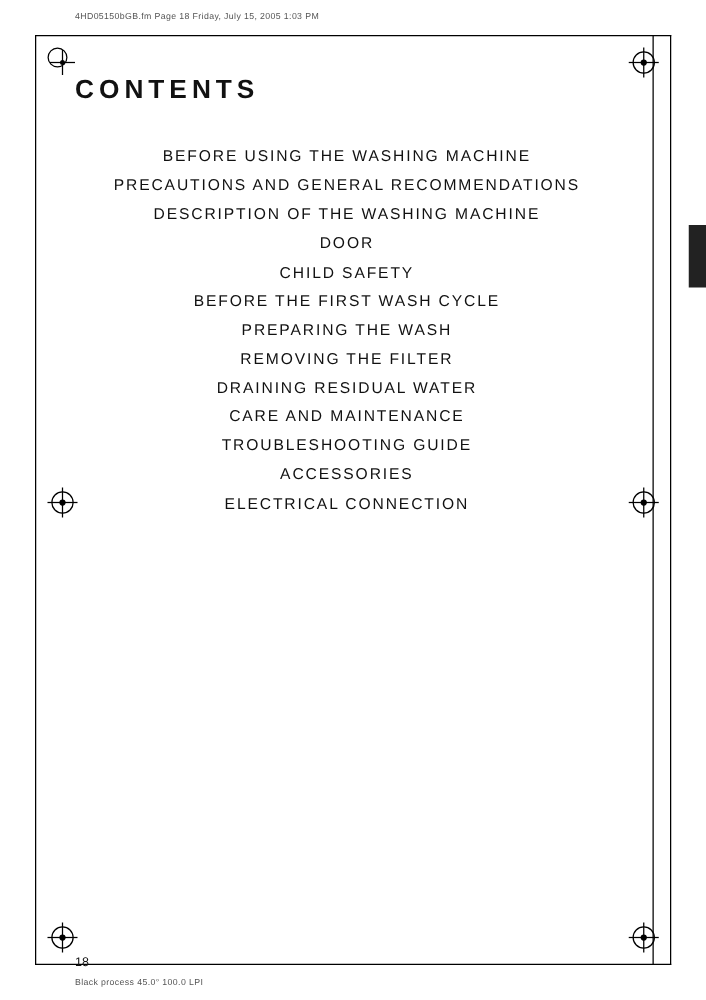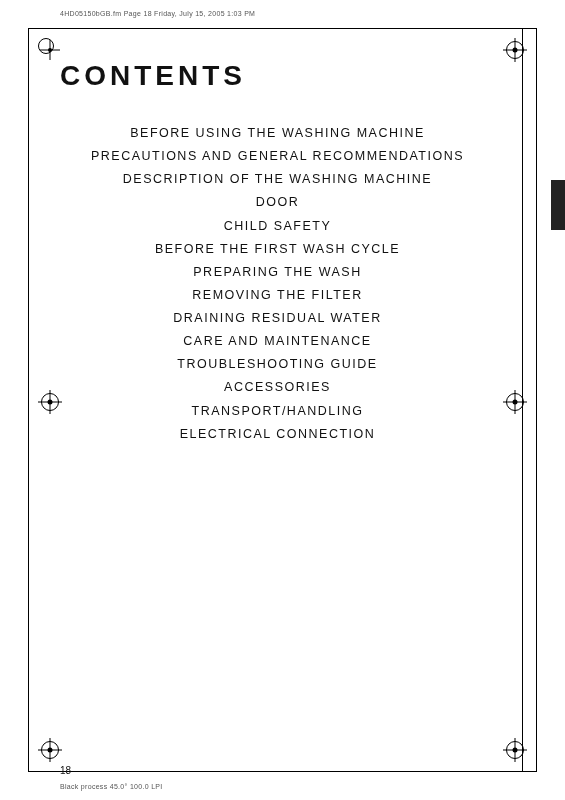--- a/index.html
+++ b/index.html
@@ -105,21 +105,21 @@
 
     
     .content {
       position: absolute;
       top: 60px;
       left: 60px;
       right: 70px;
     }
 
     .page-title {
-      font-size: 28px;
+      font-size: 21px;
       font-weight: bold;
       letter-spacing: 4px;
       color: #111;
       margin-bottom: 30px;
       font-family: Arial, Helvetica, sans-serif;
     }
 
     .toc-list {
       list-style: none;
       padding: 0;
@@ -268,20 +268,19 @@
         <li>DESCRIPTION OF THE WASHING MACHINE</li>
         <li>DOOR</li>
         <li>CHILD SAFETY</li>
         <li>BEFORE THE FIRST WASH CYCLE</li>
         <li>PREPARING THE WASH</li>
         <li>REMOVING THE FILTER</li>
         <li>DRAINING RESIDUAL WATER</li>
         <li>CARE AND MAINTENANCE</li>
         <li>TROUBLESHOOTING GUIDE</li>
         <li>ACCESSORIES</li>
-        <li>TRANSPORT/HANDLING</li>
         <li>ELECTRICAL CONNECTION</li>
       </ul>
   </div>
 
   <div class="page-number">18</div>
 
 </div>
 
 </body></html>

